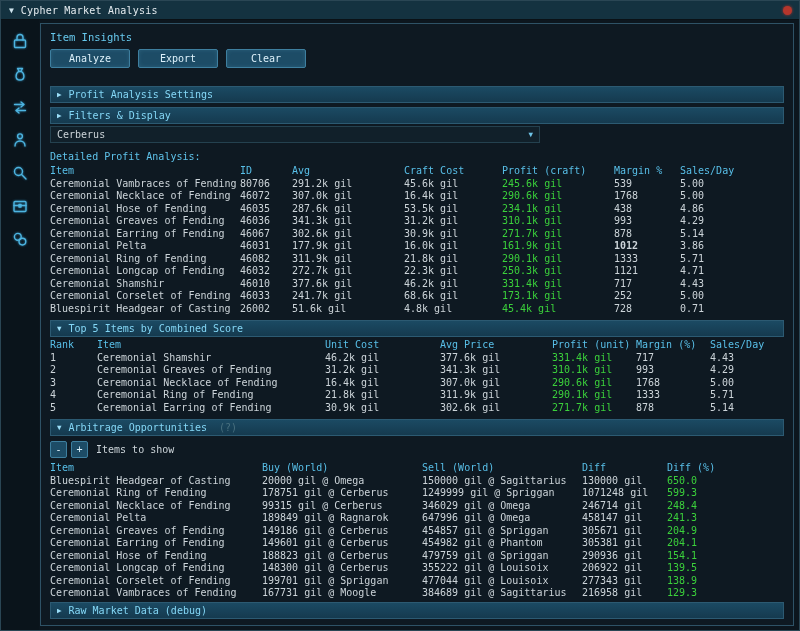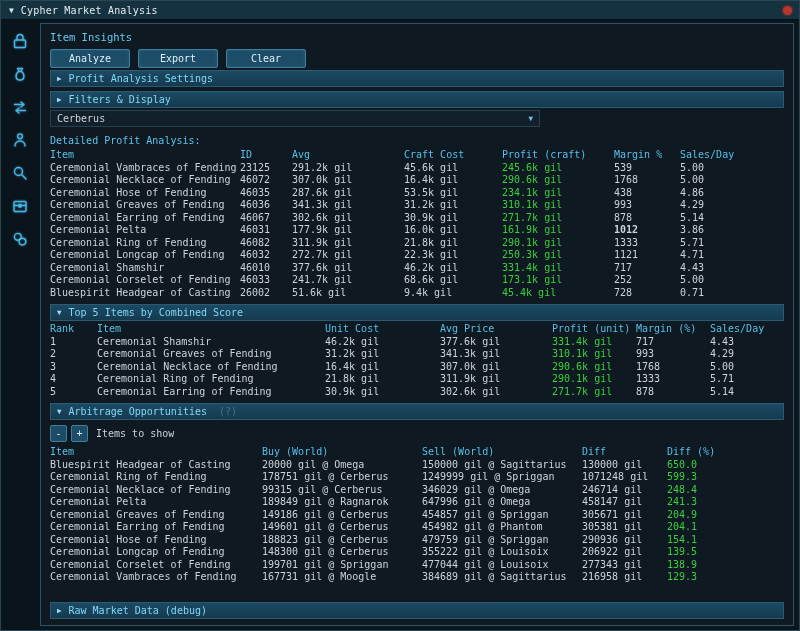--- a/index.html
+++ b/index.html
@@ -17,21 +17,21 @@
   .side-btn { width:24px; height:24px; display:flex; align-items:center; justify-content:center; border-radius:3px; cursor:pointer; }
   .side-btn svg { stroke:#4db4e0; fill:none; stroke-width:1.4; stroke-linecap:round; stroke-linejoin:round; filter:drop-shadow(0 0 1px #2b7ea6); }
 
   .main { flex:1; margin:3px 5px 4px 1px; border:1px solid #2e5266; background:#0e1922; padding:5px 9px 4px 9px; overflow:hidden; display:flex; flex-direction:column; }
 
   .cyan { color:#5fc4ec; }
   .help { color:#49707f; margin-left:5px; }
 
   .page-heading { color:#67c9ee; font-size:10.5px; margin:2px 0 6px 0; }
 
-  .btn-row { display:flex; gap:8px; margin-bottom:0; }
+  .btn-row { display:flex; gap:8px; margin-bottom:16px; }
   .btn { background:#1d4c66; border:1px solid #3e7materials; border:1px solid #3e7f9f; color:#ddf1fb; font-family:inherit; font-size:10px; padding:3px 0; width:80px; text-align:center; cursor:pointer; border-radius:2px; box-shadow:inset 0 0 4px rgba(120,210,250,.15); }
 
   .section-bar { background:linear-gradient(#1b4a63,#153a4f); border:1px solid #2c5a72; color:#84d7f6; height:17px; display:flex; align-items:center; gap:7px; padding:0 6px; margin:2px 0; cursor:pointer; flex:0 0 auto; }
   .section-bar .arrow { font-size:7.5px; color:#9adef8; }
 
   .label-row { margin:4px 0 2px 0; }
 
   .combo { width:490px; height:17px; background:#11202a; border:1px solid #24414f; display:flex; align-items:center; padding:0 6px; cursor:pointer; margin-bottom:6px; }
   .combo-arrow { margin-left:auto; font-size:7.5px; color:#6fc5e8; }
 
@@ -141,21 +141,21 @@
           <div class="thcell" style="width: 52px;">ID</div>
           <div class="thcell" style="width: 112px;">Avg</div>
           <div class="thcell" style="width: 98px;">Craft Cost</div>
           <div class="thcell" style="width: 112px;">Profit (craft)</div>
           <div class="thcell" style="width: 66px;">Margin %</div>
           <div class="thcell" style="flex: 1 1 0%;">Sales/Day</div>
         </div>
       <div class="tbody" id="detailed-body">
           <div class="trow">
             <div class="tcell" style="width: 190px;">Ceremonial Vambraces of Fending</div>
-            <div class="tcell" style="width: 52px;">23125</div>
+            <div class="tcell" style="width: 52px;">80706</div>
             <div class="tcell" style="width: 112px;">291.2k gil</div>
             <div class="tcell" style="width: 98px;">45.6k gil</div>
             <div class="tcell green" style="width: 112px;">245.6k gil</div>
             <div class="tcell" style="width: 66px;">539</div>
             <div class="tcell" style="flex: 1 1 0%;">5.00</div>
           </div>
           <div class="trow">
             <div class="tcell" style="width: 190px;">Ceremonial Necklace of Fending</div>
             <div class="tcell" style="width: 52px;">46072</div>
             <div class="tcell" style="width: 112px;">307.0k gil</div>
@@ -233,21 +233,21 @@
             <div class="tcell" style="width: 112px;">241.7k gil</div>
             <div class="tcell" style="width: 98px;">68.6k gil</div>
             <div class="tcell green" style="width: 112px;">173.1k gil</div>
             <div class="tcell" style="width: 66px;">252</div>
             <div class="tcell" style="flex: 1 1 0%;">5.00</div>
           </div>
           <div class="trow">
             <div class="tcell" style="width: 190px;">Bluespirit Headgear of Casting</div>
             <div class="tcell" style="width: 52px;">26002</div>
             <div class="tcell" style="width: 112px;">51.6k gil</div>
-            <div class="tcell" style="width: 98px;">9.4k gil</div>
+            <div class="tcell" style="width: 98px;">4.8k gil</div>
             <div class="tcell green" style="width: 112px;">45.4k gil</div>
             <div class="tcell" style="width: 66px;">728</div>
             <div class="tcell" style="flex: 1 1 0%;">0.71</div>
           </div>
         </div>
 
       <div class="spacer-sm"></div>
       <div class="section-bar">
         <span class="arrow">▼</span>
         <span>Top 5 Items by Combined Score</span>

